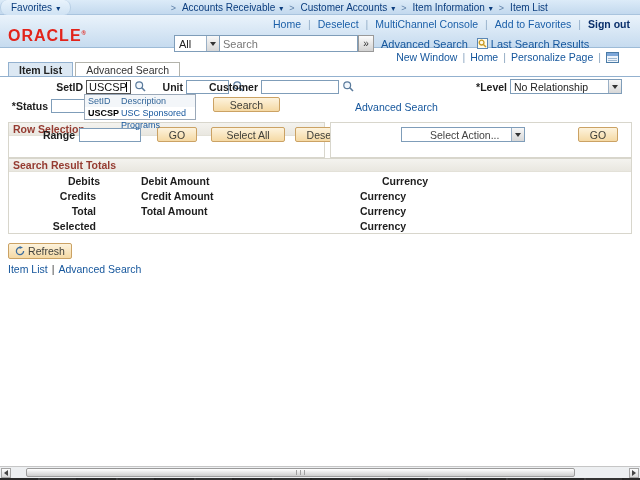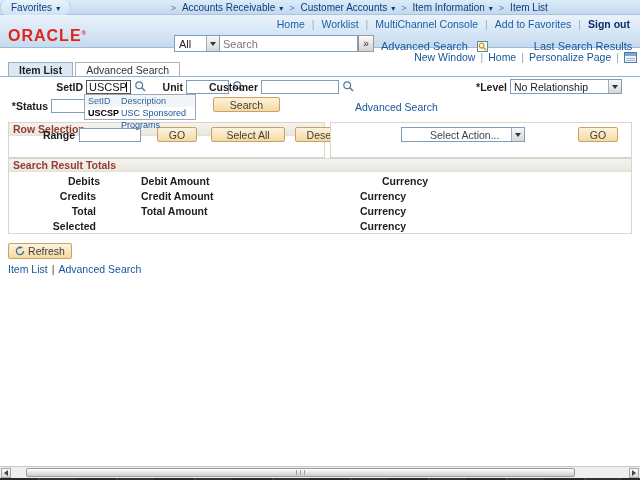--- a/index.html
+++ b/index.html
@@ -21,36 +21,36 @@
     background:linear-gradient(#eaf3fb,#c6dbef); border-bottom:1px solid #9dbbd7; }
   .hdr-links { position:absolute; top:3px; right:10px; font-size:10.5px; color:#1b5fa8; white-space:nowrap; }
   .hdr-links .lnk { color:#1b5fa8; cursor:pointer; }
   .hdr-links .sep { color:#93aec9; margin:0 7px; }
   .signout { font-weight:bold; color:#0a2f6b; cursor:pointer; }
 
   .logo { position:absolute; left:8px; top:12px; color:#e2231a; font-weight:bold;
     font-size:16px; letter-spacing:1px; }
   .logo sup { font-size:6px; }
 
-  .searchbar { position:absolute; left:130px; top:20px; height:17px; display:flex; align-items:flex-end;padding-left:44px; }
+  .searchbar { position:absolute; left:130px; top:20px; height:17px; display:flex; align-items:center;padding-left:44px; }
   .scope { width:46px; height:17px; border:1px solid #7f9db9; background:#fff; display:flex; align-items:center; cursor:pointer; }
   .scope .txt { flex:1; padding-left:4px; }
   .arrowbtn { width:13px; height:100%; background:linear-gradient(#f8f8f8,#d7d7d7); border-left:1px solid #9ab0c6;
     display:flex; align-items:center; justify-content:center; }
   .arrowbtn::after { content:""; border:3px solid transparent; border-top:4px solid #333; margin-top:4px; }
   .hsearch { width:138px; height:17px; border:1px solid #7f9db9; border-left:none; padding:0 3px;
     font-family:inherit; font-size:11px; color:#333; }
   .hsearch::placeholder { color:#777; }
   .gobtn2 { width:16px; height:17px; background:linear-gradient(#fcfcfc,#d2d2d2); border:1px solid #999;
     font-size:10px; color:#333; display:flex; align-items:center; justify-content:center; cursor:pointer; }
   .advlnk { margin-left:7px; color:#15569c; cursor:pointer; white-space:nowrap; }
-  .lsr { display:flex; align-items:center; margin-left:9px; color:#15569c; cursor:pointer; white-space:nowrap;gap:43px; }
+  .lsr { display:flex; align-items:center; margin-left:9px; color:#15569c; cursor:pointer; white-space:nowrap; }
   .lsr svg { margin-right:3px; }
 
-  .pagebar { position:absolute; top:51px; right:3px; font-size:10.5px; color:#15569c; display:flex; align-items:center; }
+  .pagebar { position:absolute; top:51px; right:21px; font-size:10.5px; color:#15569c; display:flex; align-items:center; }
   .pagebar .sep { color:#8ca6c0; margin:0 5px; }
   .pagebar .lnk { color:#15569c; cursor:pointer; }
 
   
   .tabs { position:absolute; left:8px; top:62px; display:flex; }
   .tab { height:15px; line-height:14px; padding:0 10px; border:1px solid #93b1cf; border-bottom:none;
     font-size:10.5px; cursor:pointer; }
   .tab.active { background:#dce8f3; font-weight:bold; color:#222; }
   .tab.inactive { background:#fff; border-color:#b3b3ab; margin-left:2px; color:#333; }
   .tabline { position:absolute; left:0; top:76px; width:640px; border-top:1px solid #93b1cf; }
@@ -120,21 +120,21 @@
   <span class="crumb-btn darr" style="margin-left:0;">Favorites</span>
   <span class="crumb-btn darr" style="margin-left:14px;">Main Menu</span>
   <span class="crumb darr">Accounts Receivable</span>
   <span class="crumb darr">Customer Accounts</span>
   <span class="crumb darr">Item Information</span>
   <span class="crumb">Item List</span>
 </div>
 
 <div class="hdr2">
   <div class="hdr-links">
-    <span class="lnk">Home</span><span class="sep">|</span><span class="lnk">Worklist</span><span class="sep">|</span><span class="lnk">MultiChannel Console</span><span class="sep">|</span><span class="lnk">Add to Favorites</span><span class="sep">|</span><span class="signout">Sign out</span>
+    <span class="lnk">Home</span><span class="sep">|</span><span class="lnk">Deselect</span><span class="sep">|</span><span class="lnk">MultiChannel Console</span><span class="sep">|</span><span class="lnk">Add to Favorites</span><span class="sep">|</span><span class="signout">Sign out</span>
   </div>
   <div class="logo"><span>ORACLE</span><sup>®</sup></div>
   <div class="searchbar">
     <div class="scope">
       <span class="txt">All</span>
       <span class="arrowbtn"></span>
     </div>
     <input class="hsearch" type="text" placeholder="Search" style="">
     <div class="gobtn2">»</div>
     <span class="advlnk">Advanced Search</span>

